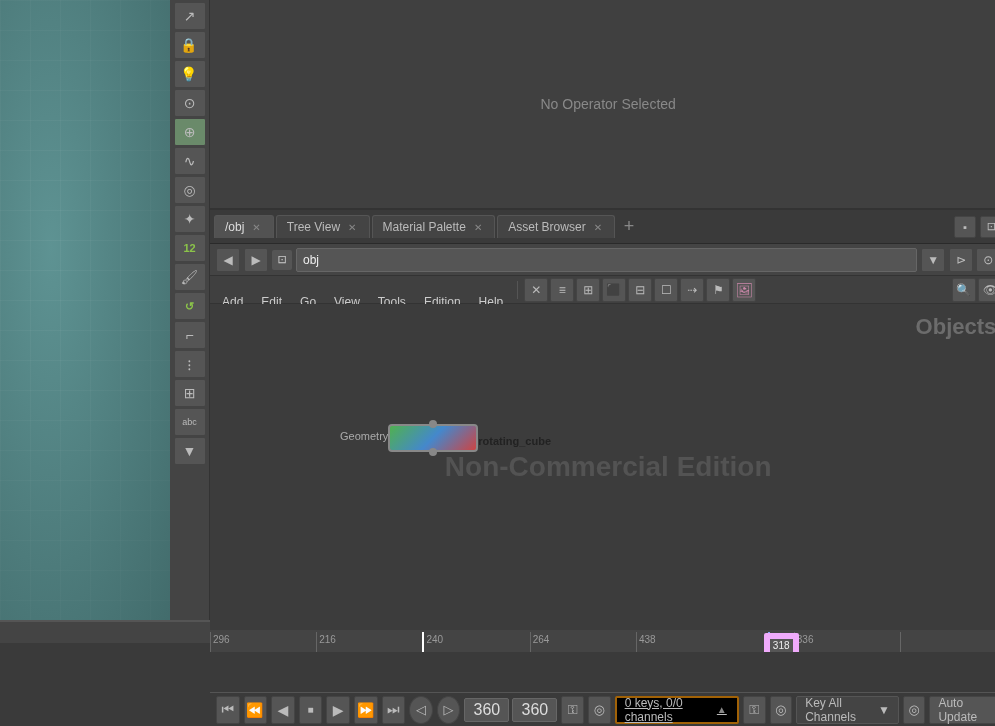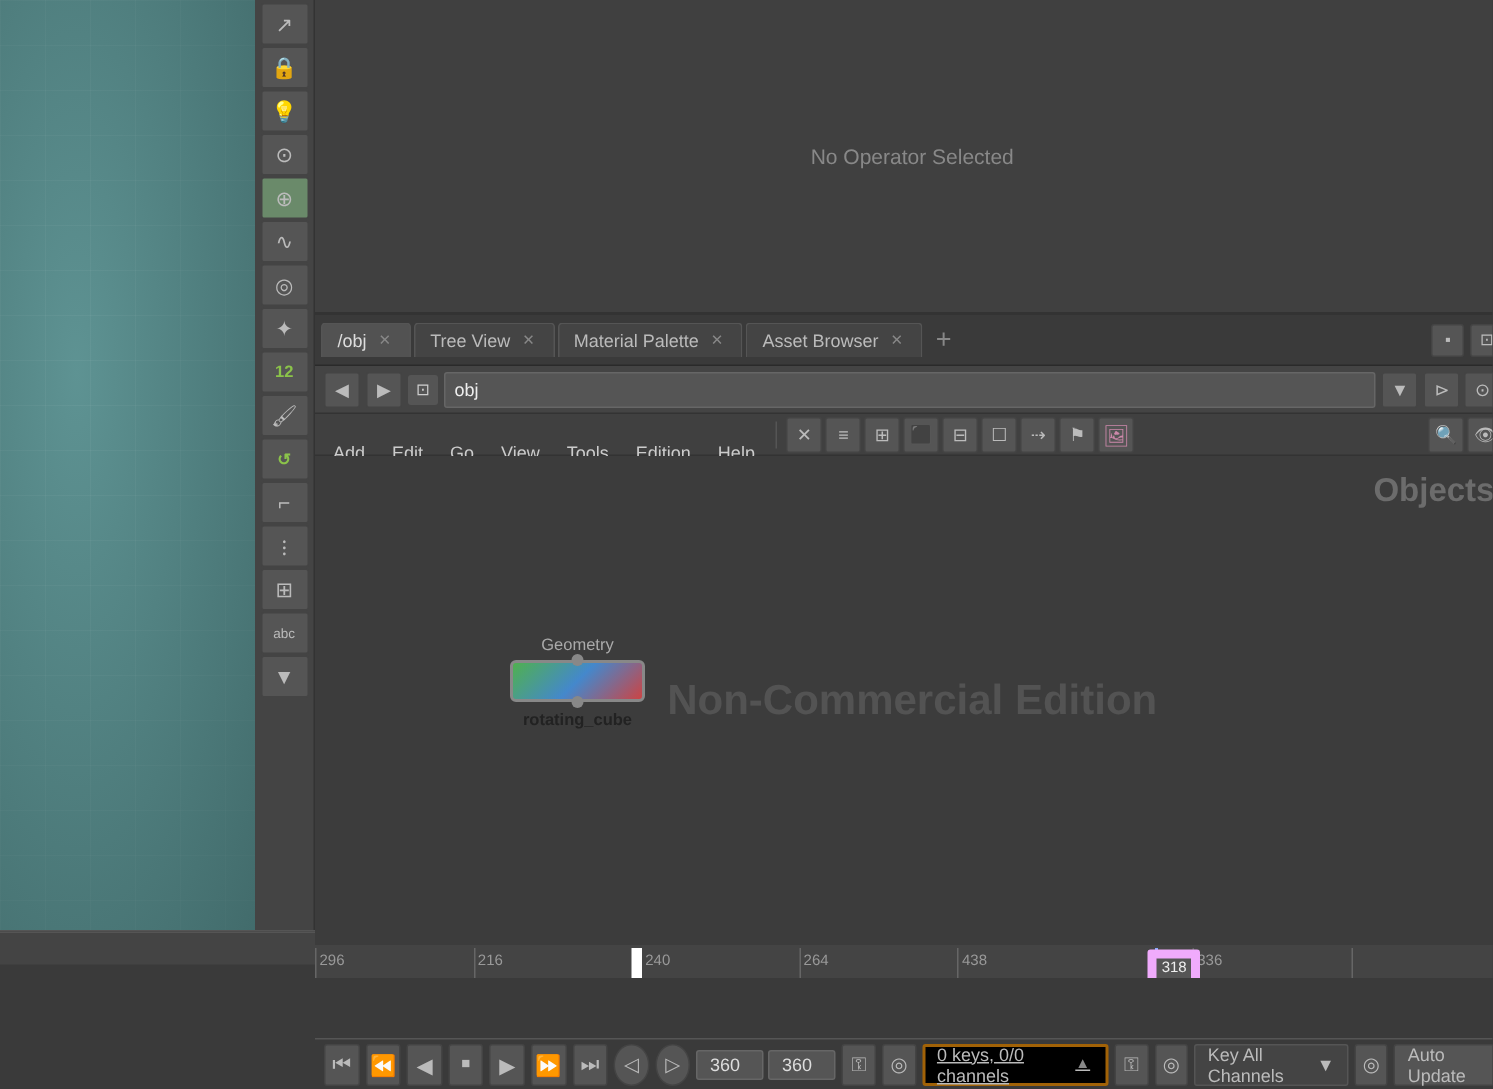--- a/index.html
+++ b/index.html
@@ -330,21 +330,20 @@
       color: rgba(180,180,180,0.4);
       font-weight: bold;
     }
 
     
     .node-container {
       position: absolute;
       top: 120px;
       left: 130px;
       display: flex;
-      flex-direction: column;
       align-items: center;
     }
 
     .node-label-top {
       font-size: 11px;
       color: #aaa;
       margin-bottom: 4px;
     }
 
     .node-box {
@@ -478,23 +477,24 @@
       display: flex;
       align-items: center;
       gap: 3px;
     }
 
     .frame-counter-display {
       background: #555;
       border: 1px solid #666;
       border-radius: 2px;
       padding: 2px 8px;
-      font-size: 12px;
+      font-size: 16px;
       color: #ddd;
       min-width: 45px;
+      text-align: center;
     }
 
     
     .timeline-strip {
       height: 40px;
       background: #3a3a3a;
       position: relative;
     }
 
     
@@ -641,21 +641,21 @@
       <div style="position:relative;width:100%;height:100%;display:flex;align-items:flex-end;background:#444;">
 
         <div style="display:flex;align-items:flex-end;height:100%;width:100%;position:relative;">
           <div style="position:absolute;left:0;top:2px;right:0;bottom:0;display:flex;">
             <div style="flex:1;border-left:1px solid #666;padding-left:2px;">
               <span style="font-size:10px;color:#999;">296</span>
             </div>
             <div style="flex:1;border-left:1px solid #666;padding-left:2px;">
               <span style="font-size:10px;color:#999;">216</span>
             </div>
-            <div style="flex:1;border-left:7px solid #ffffff;padding-left:2px;">
+            <div style="flex:1;border-left:2px solid #ffffff;padding-left:2px;">
               <span style="font-size:10px;color:#999;">240</span>
             </div>
             <div style="flex:1;border-left:1px solid #666;padding-left:2px;">
               <span style="font-size:10px;color:#999;">264</span>
             </div>
             <div style="flex:1;border-left:1px solid #666;padding-left:2px;">
               <span style="font-size:10px;color:#999;">438</span>
             </div>
             <div style="flex:0.5;position:relative;">
               <div style="position:absolute;left:50%;top:0;bottom:0;width:2px;background:#88aaff;z-index:5;"></div>

